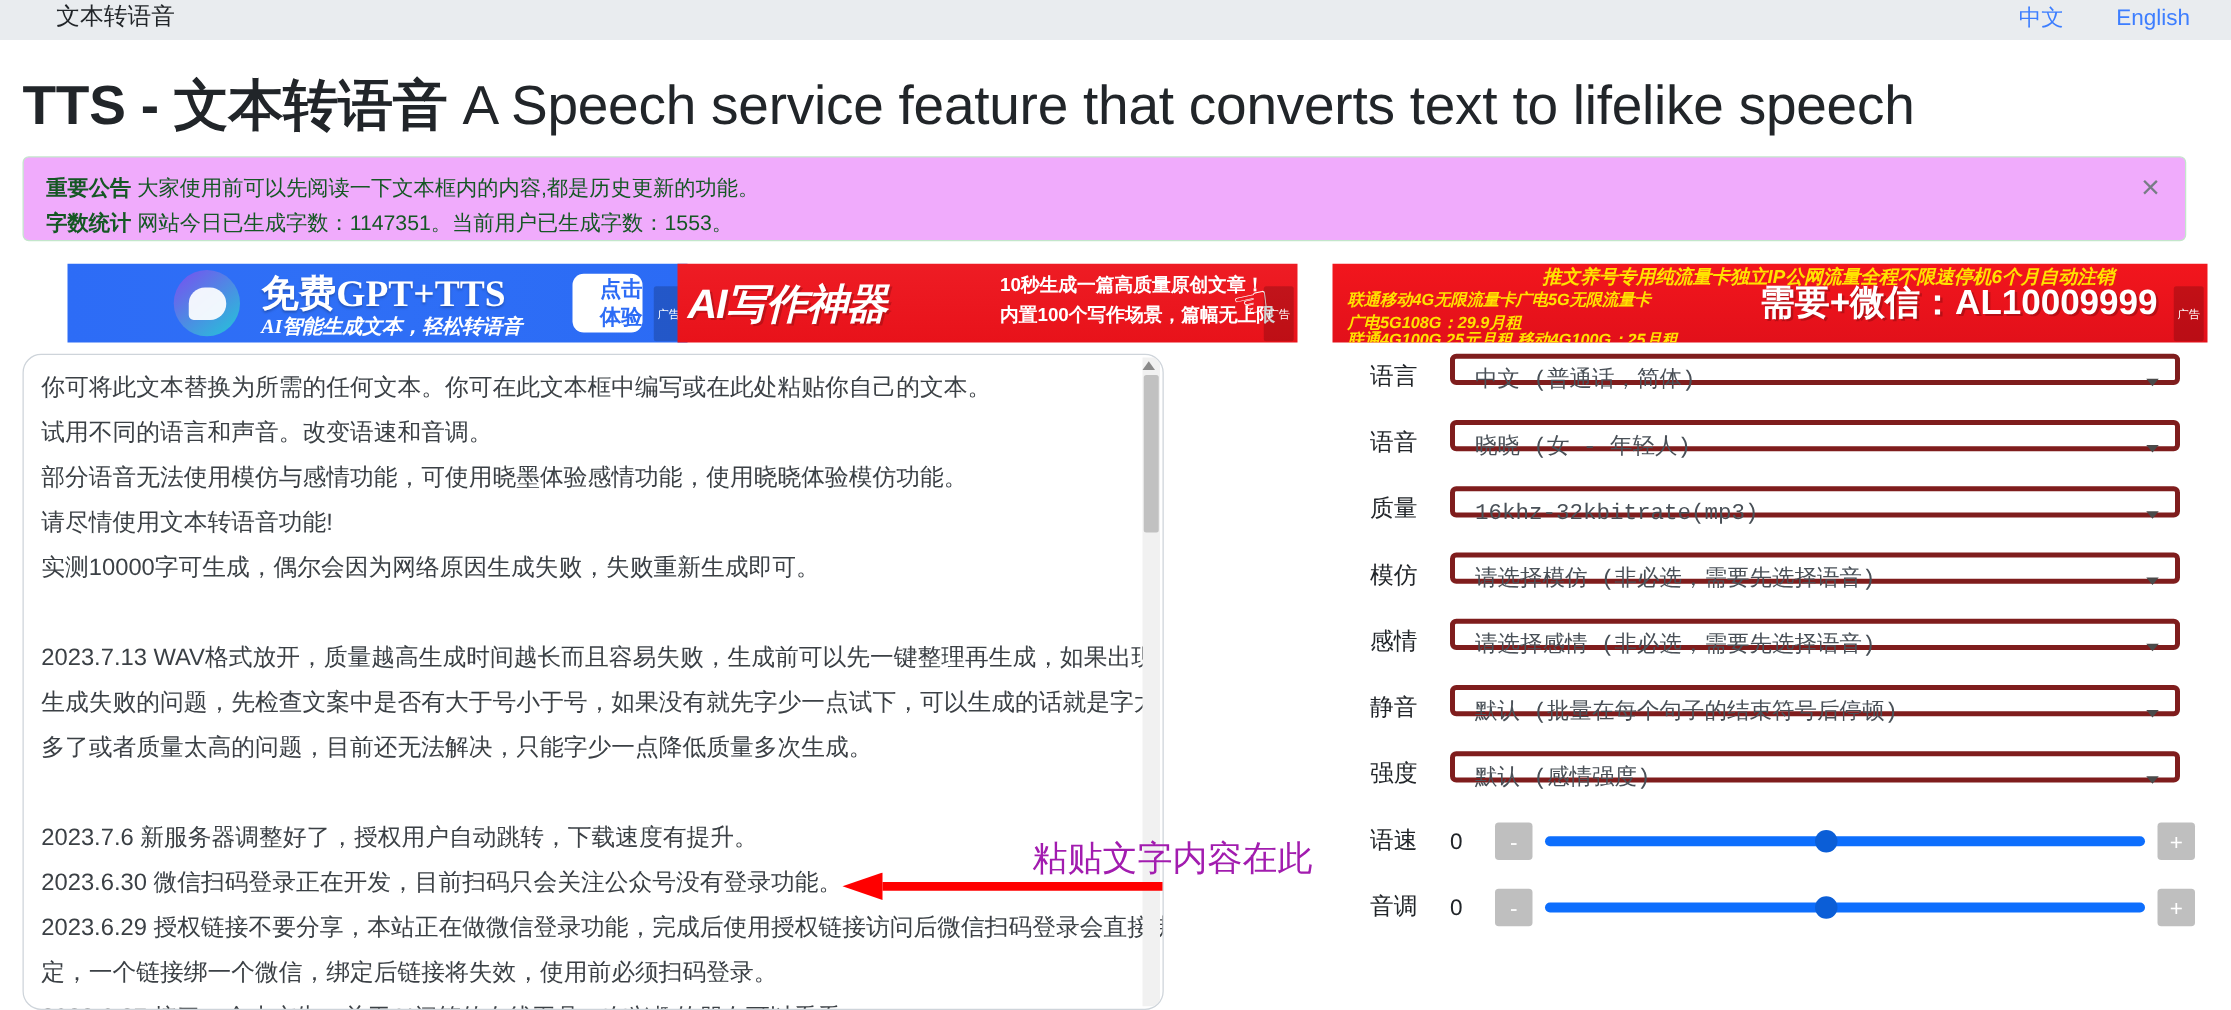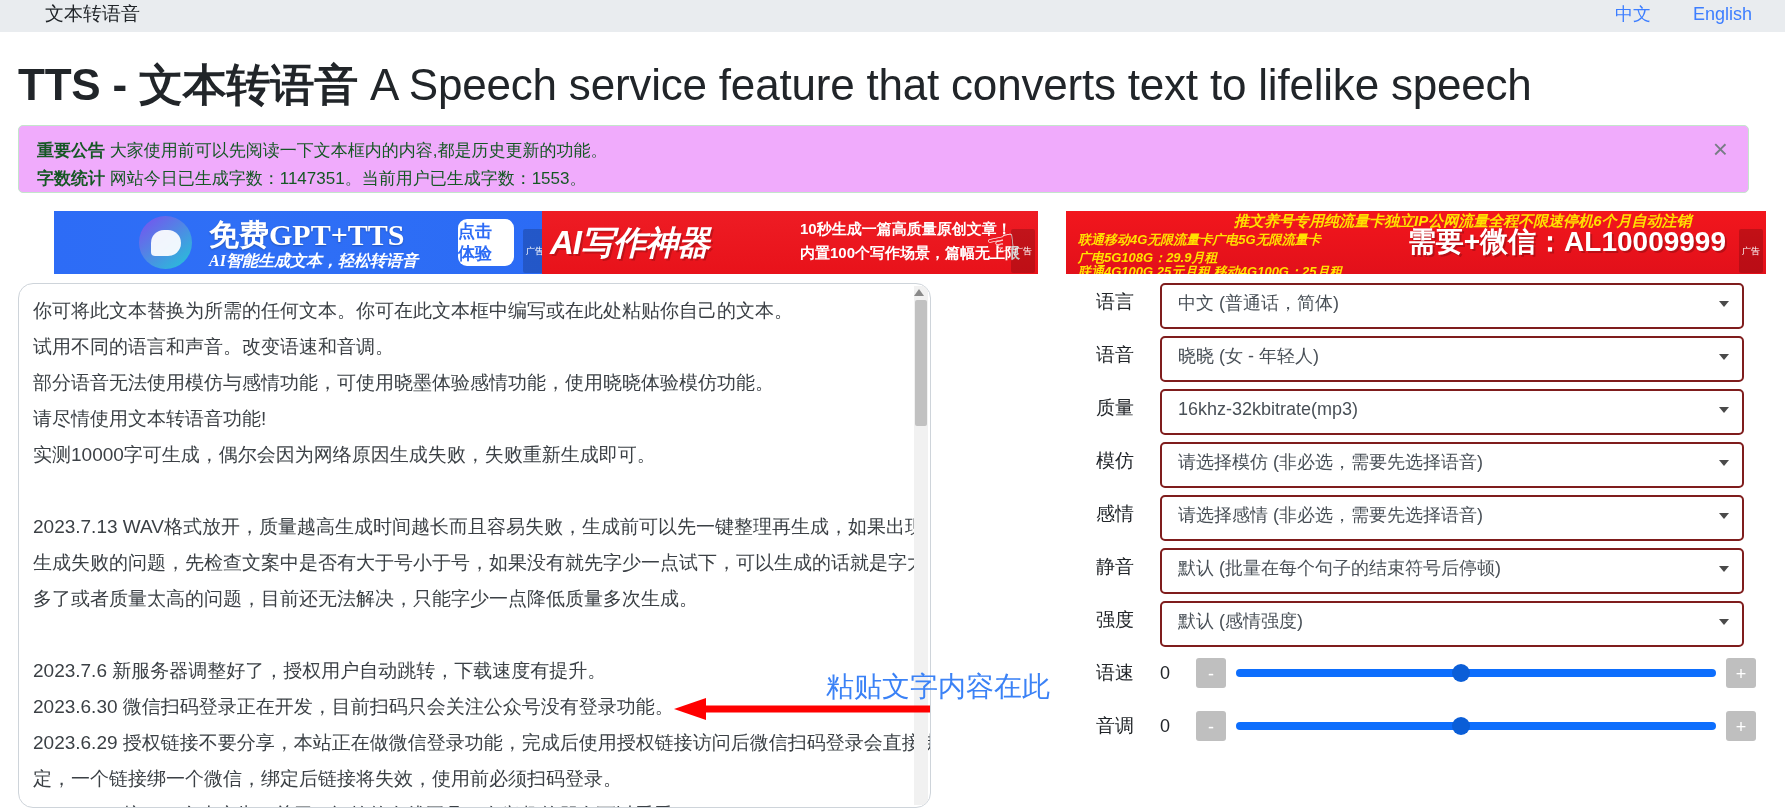--- a/index.html
+++ b/index.html
@@ -75,21 +75,21 @@
     font-weight:700;font-size:30px;color:#ffffff;white-space:nowrap;
     text-shadow:0 1px 2px rgba(0,0,0,.25);
   }
   .ad1 .t2{
     position:absolute;left:155px;top:40px;font-family:"Liberation Serif",serif;
     font-weight:700;font-size:16px;color:#ffffff;white-space:nowrap;font-style:italic;
   }
   .ad1 .cta{
     position:absolute;right:36px;top:8px;width:56px;height:47px;border-radius:9px;
     background:#ffffff;color:#2d6cf6;font-weight:700;font-size:17px;
-    display:flex;flex-direction:column;align-items:flex-start;justify-content:center;
+    display:flex;flex-direction:column;align-items:flex-end;justify-content:center;
     line-height:22px;
   }
 
   
   .ad2{left:524px;width:496px;background:linear-gradient(180deg,#ee1c24 0%,#e8121a 100%);}
   .ad2 .t1{
     position:absolute;left:8px;top:10px;font-weight:700;font-style:italic;font-size:33px;
     color:#ffffff;white-space:nowrap;letter-spacing:-1px;
     text-shadow:2px 2px 0 rgba(0,0,0,.18);
   }
@@ -149,35 +149,35 @@
     position:absolute;right:3px;top:16px;width:12px;height:126px;background:#c1c1c1;border-radius:2px;
   }
   .ta-arrow{
     position:absolute;right:4px;top:3px;width:0;height:0;
     border-left:5px solid transparent;border-right:5px solid transparent;
     border-bottom:7px solid #8a8a8a;
   }
 
   
   .anno-text{
-    position:absolute;left:826px;top:385px;font-size:28px;color:#3b82f6;white-space:nowrap;
+    position:absolute;left:826px;top:385px;font-size:28px;color:#a21caf;white-space:nowrap;
     font-weight:400;
   }
   .anno-arrow{position:absolute;left:672px;top:415px;width:260px;height:22px;}
 
   
   .form{position:absolute;left:1050px;top:0;width:720px;height:525px;}
   .row{position:absolute;left:0;width:720px;height:38px;}
   .row .label{
     position:absolute;left:18px;top:0;width:66px;text-align:right;
     font-size:19px;line-height:38px;color:#212529;
   }
   .row .ctrl{
-    position:absolute;left:110px;width:584px;height:46px;
-    border:2px solid #7f1d1d;border-radius:5px;background:#ffffff;box-sizing:border-box;
+    position:absolute;left:110px;width:584px;height:25px;
+    border:4px solid #7f1d1d;border-radius:5px;background:#ffffff;box-sizing:border-box;font-family:Liberation Mono, monospace;
   }
   .row .ctrl .val{
     position:absolute;left:16px;top:0;right:36px;
     font-size:18px;line-height:36px;color:#495057;white-space:nowrap;overflow:hidden;
   }
   .caret{
     position:absolute;right:13px;top:16px;width:0;height:0;
     border-left:5px solid transparent;border-right:5px solid transparent;
     border-top:6px solid #4a4a4a;
   }

